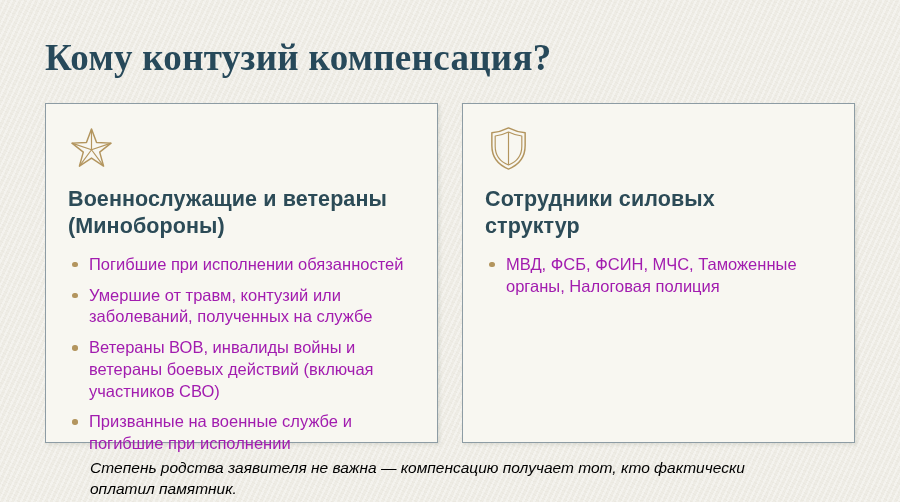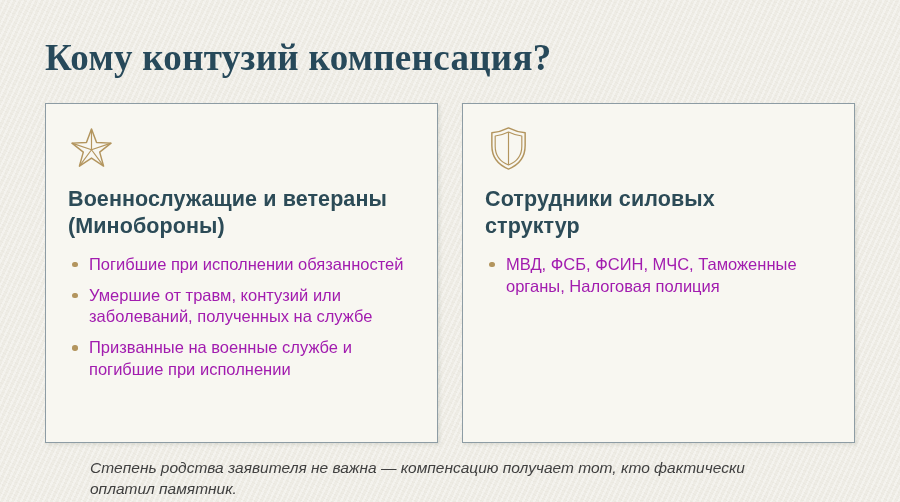--- a/index.html
+++ b/index.html
@@ -60,21 +60,21 @@
     width: 5.5px;
     height: 5.5px;
     border-radius: 50%;
     background: #b3955e;
   }
   .footer-note {
     margin: 15px 45px 0 45px;
     font-style: italic;
     font-size: 15.5px;
     line-height: 1.3;
-    color: #404040;
+    color: #000000;
   }
 </style>
 </head>
 <body>
 
 <div class="slide">
   <h1 class="page-title">Кому контузий компенсация?</h1>
 
   <div class="cards">
 
@@ -83,20 +83,21 @@
         <svg viewBox="0 0 48 48" fill="none" stroke="#b3955e" stroke-width="1.5" stroke-linejoin="round">
           <path d="M24 4 L29.17 17.88 L43.97 18.51 L32.37 27.72 L36.34 41.99 L24 33.8 L11.66 41.99 L15.63 27.72 L4.03 18.51 L18.83 17.88 Z"></path>
           <path d="M24 25.3 L24 4 M24 25.3 L43.97 18.51 M24 25.3 L36.34 41.99 M24 25.3 L11.66 41.99 M24 25.3 L4.03 18.51" stroke-width="1.2"></path>
         </svg>
       </span>
       <h2 class="card-title">Военнослужащие и ветераны
 (Минобороны)</h2>
       <ul class="bullet-list">
         <li>Погибшие при исполнении обязанностей</li>
         <li>Умершие от травм, контузий или заболеваний, полученных на службе</li>
+        <li>Ветераны ВОВ, инвалиды войны и ветераны боевых действий (включая участников СВО)</li>
         <li>Призванные на военные службе и погибшие при исполнении</li>
       </ul>
     </section>
 
     <section class="card">
       <span class="card-icon">
         <svg viewBox="0 0 48 48" fill="none" stroke="#b3955e" stroke-width="1.5" stroke-linejoin="round">
           <path d="M24 3 C29 5.5 35 7.5 41 8 L41 21 C41 33 34 41 24 45 C14 41 7 33 7 21 L7 8 C13 7.5 19 5.5 24 3 Z"></path>
           <path d="M24 7.2 C28 9.2 32.8 10.8 37.6 11.2 L37.6 21.6 C37.6 31.2 32 37.6 24 40.8 C16 37.6 10.4 31.2 10.4 21.6 L10.4 11.2 C15.2 10.8 20 9.2 24 7.2 Z" stroke-width="1.2"></path>
           <path d="M24 7.2 L24 40.8" stroke-width="1.2"></path>

